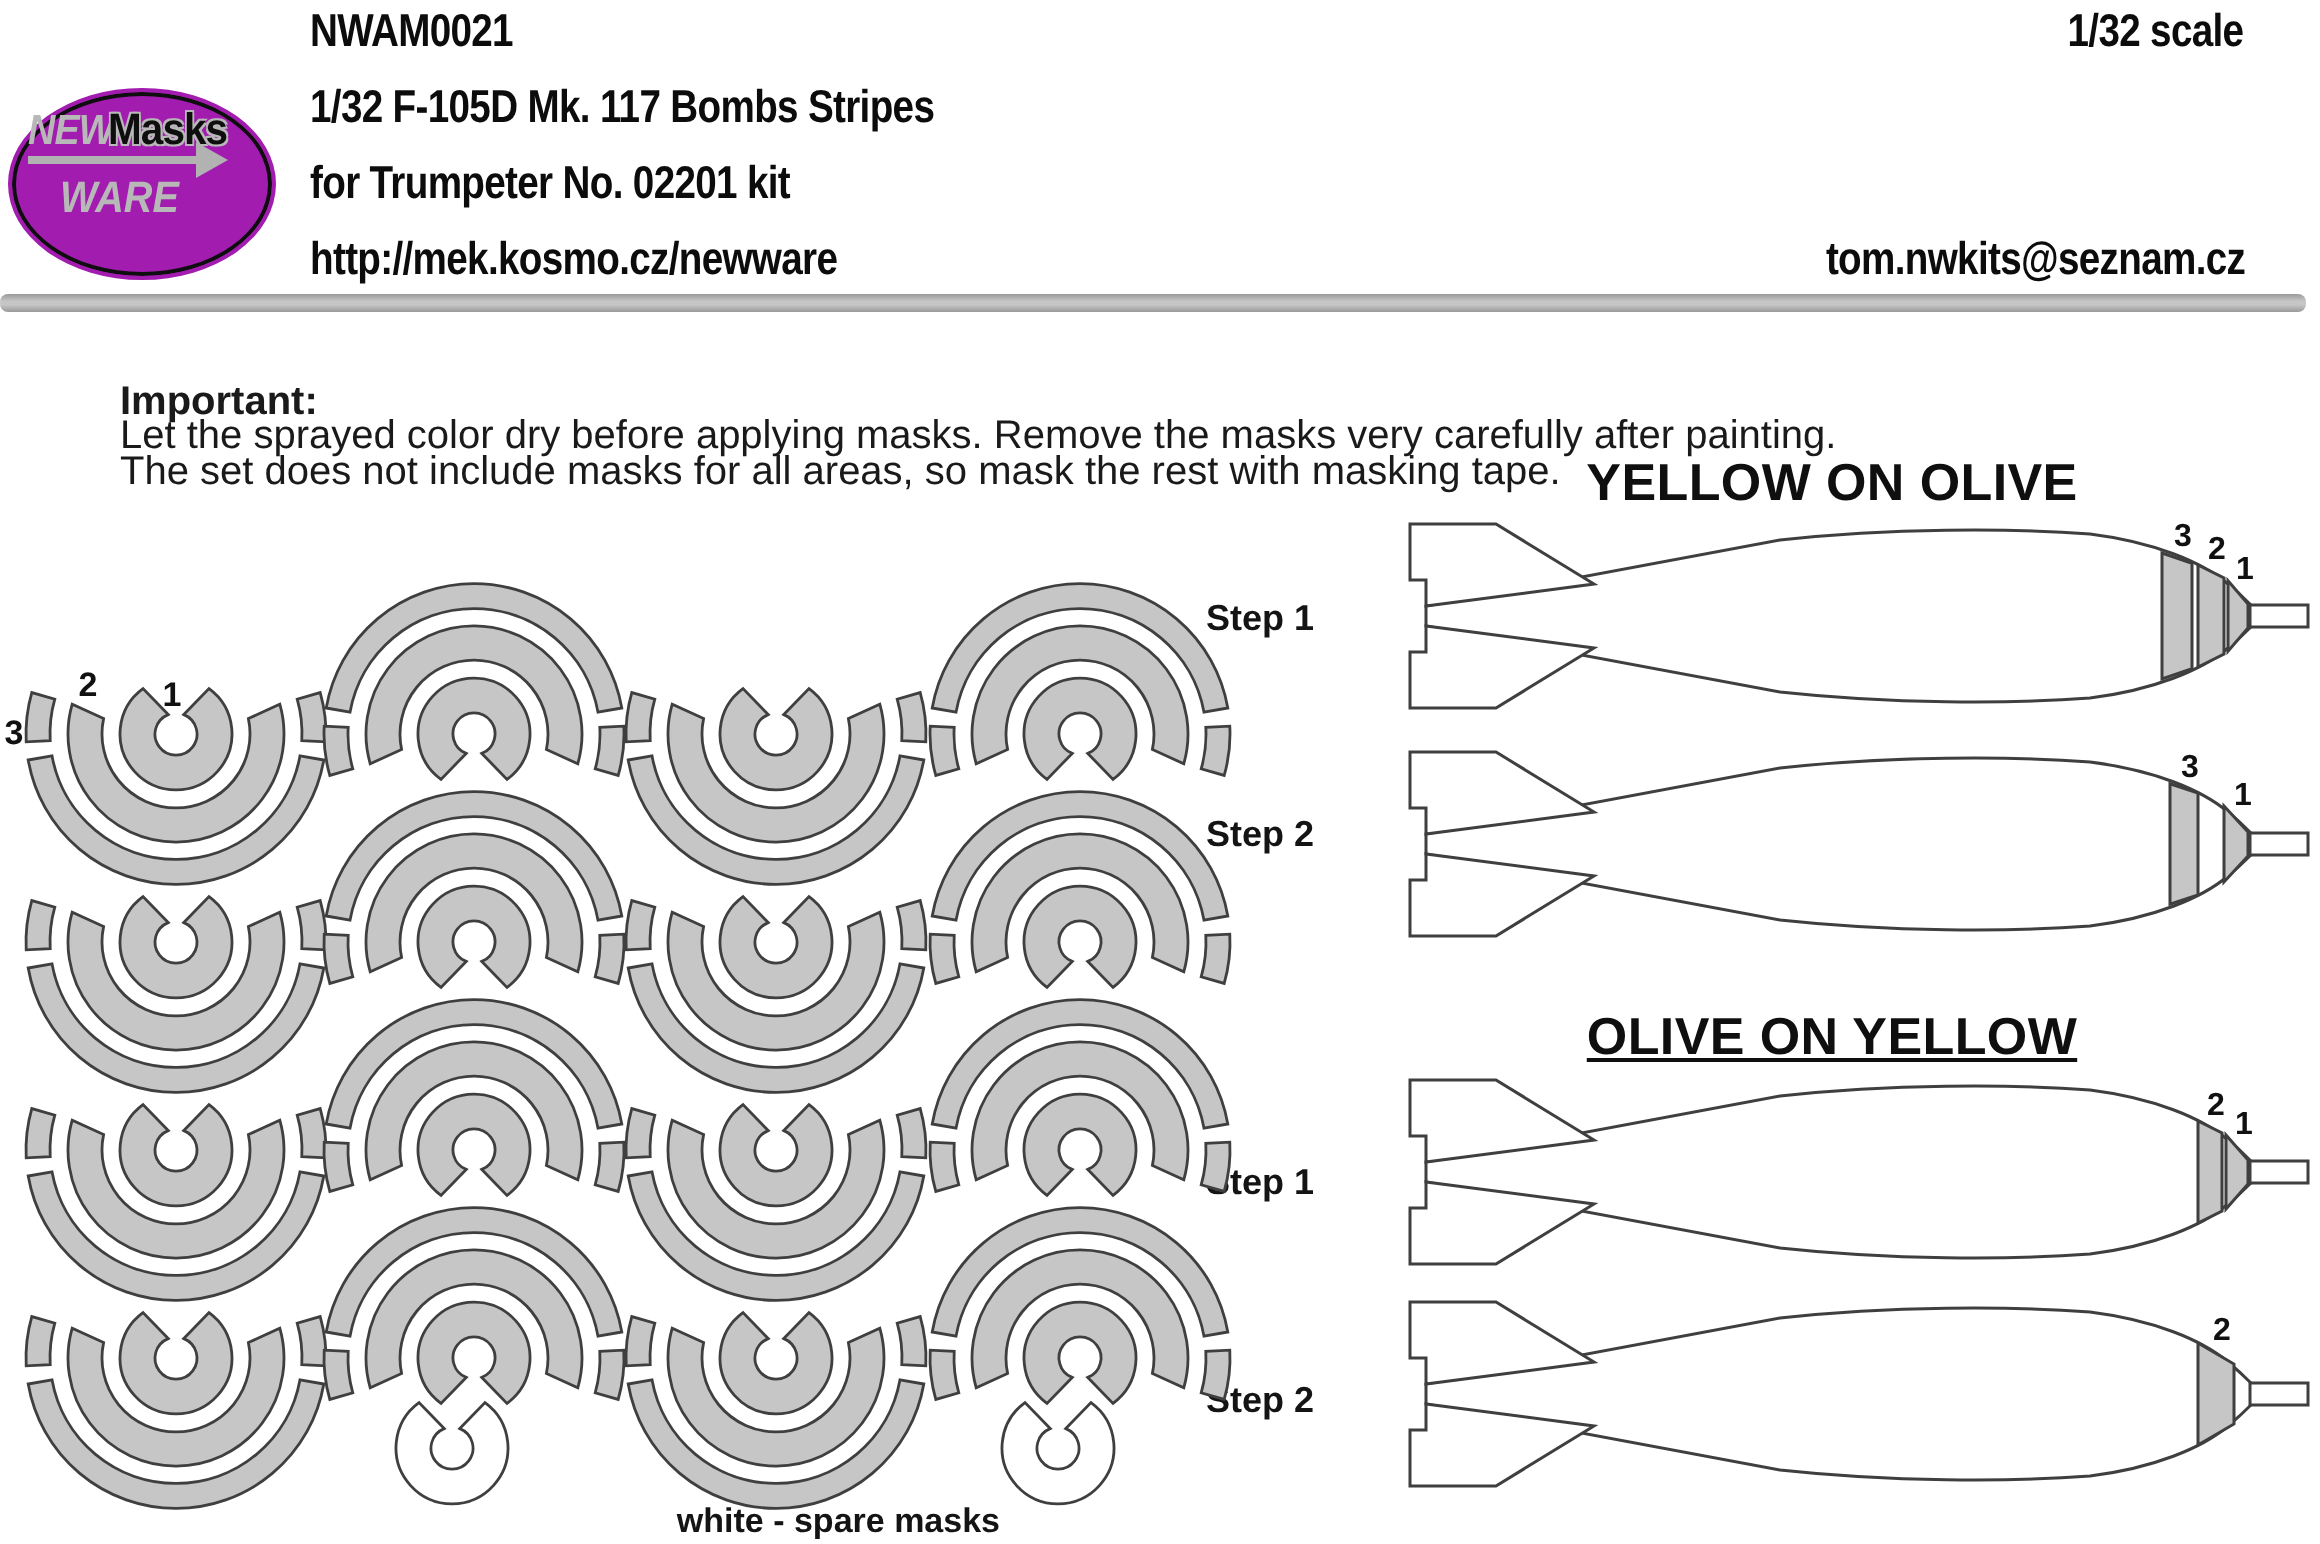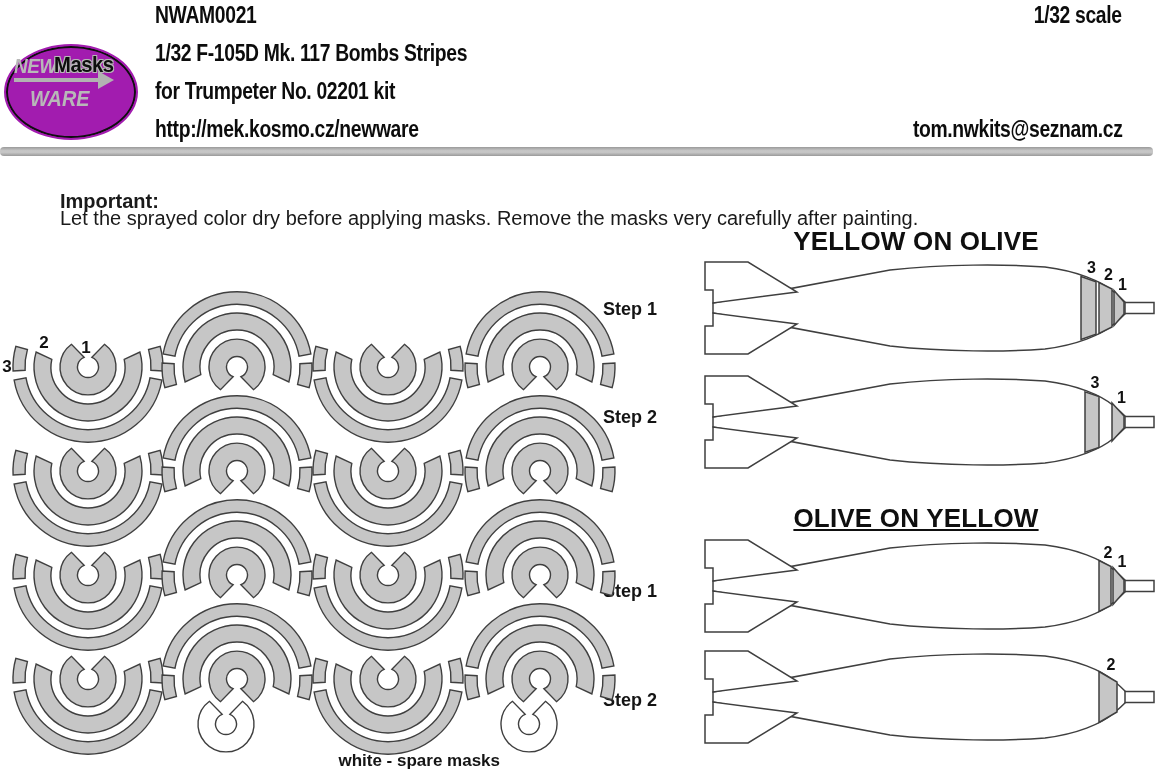--- a/index.html
+++ b/index.html
@@ -51,20 +51,21 @@
 <div class="abs cond" style="left:155px;top:116px;">http://mek.kosmo.cz/newware</div>
 
 <div class="abs cond-r" style="right:38px;top:2px;">1/32 scale</div>
 <div class="abs cond-r" style="right:37px;top:116px;">tom.nwkits@seznam.cz</div>
 
 <div class="abs divider"></div>
 
 <div class="abs important">
   <b>Important:</b>
   <span>Let the sprayed color dry before applying masks. Remove the masks very carefully after painting.</span><br>
+  <span>The set does not include masks for all areas, so mask the rest with masking tape.</span>
 </div>
 
 <div class="abs section-heading" style="left:696px;top:226px;">YELLOW ON OLIVE</div>
 <div class="abs section-heading" style="left:696px;top:503px;text-decoration:underline;">OLIVE ON YELLOW</div>
 
 <div class="abs step-label" style="left:603px;top:299px;">Step 1</div>
 <div class="abs step-label" style="left:603px;top:407px;">Step 2</div>
 <div class="abs step-label" style="left:603px;top:581px;">Step 1</div>
 <div class="abs step-label" style="left:603px;top:690px;">Step 2</div>
 

